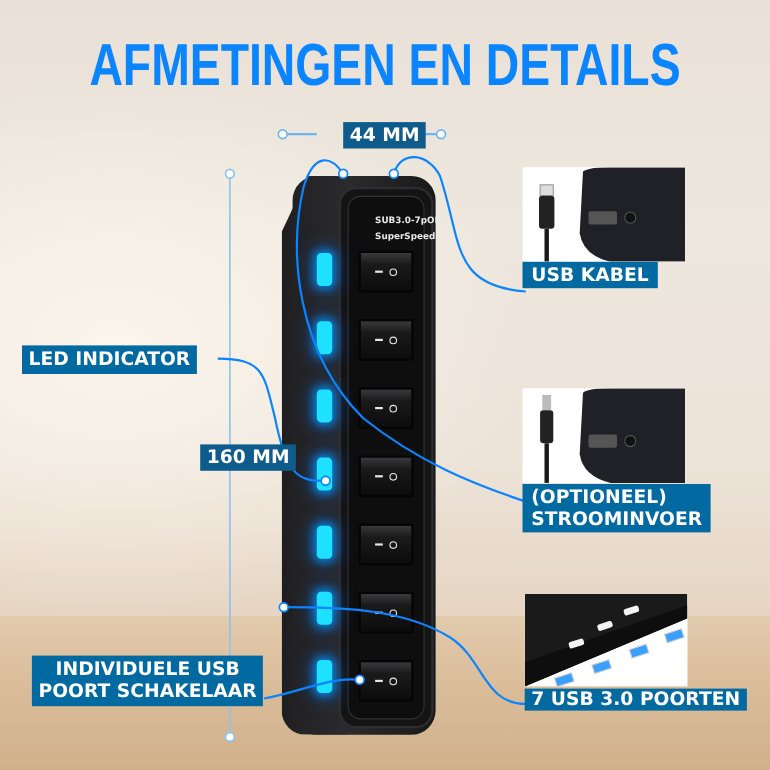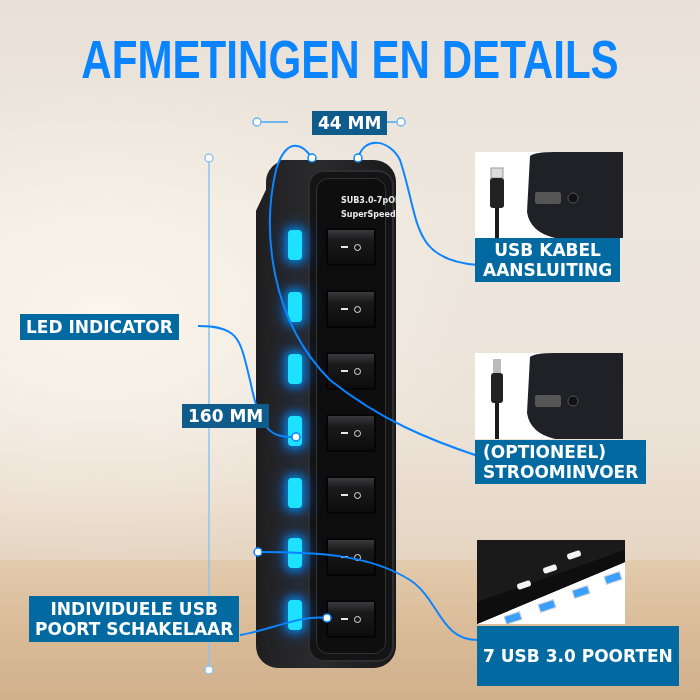--- a/index.html
+++ b/index.html
@@ -228,21 +228,20 @@
 
 <div class="callout" style="left:20px; top:314px;">LED INDICATOR</div>
 
 <div class="callout" style="left:4px; top:596px; line-height:20px;margin-left:25px;">
   <div>INDIVIDUELE USB</div>
   <div>POORT SCHAKELAAR</div>
 </div>
 
 <div class="callout" style="left:475px; top:238px; padding:2px 8px;">
   <div>USB KABEL</div>
-  <div>AANSLUITING</div>
 </div>
 
 <div class="callout" style="left:475px; top:440px; text-align:left; padding:2px 8px;">
   <div>(OPTIONEEL)</div>
   <div>STROOMINVOER</div>
 </div>
 
-<div class="callout" style="left:477px; top:626px; padding:20px 6px;">7 USB 3.0 POORTEN</div>
+<div class="callout" style="left:477px; top:626px; padding:0 6px;">7 USB 3.0 POORTEN</div>
 
 </body></html>

